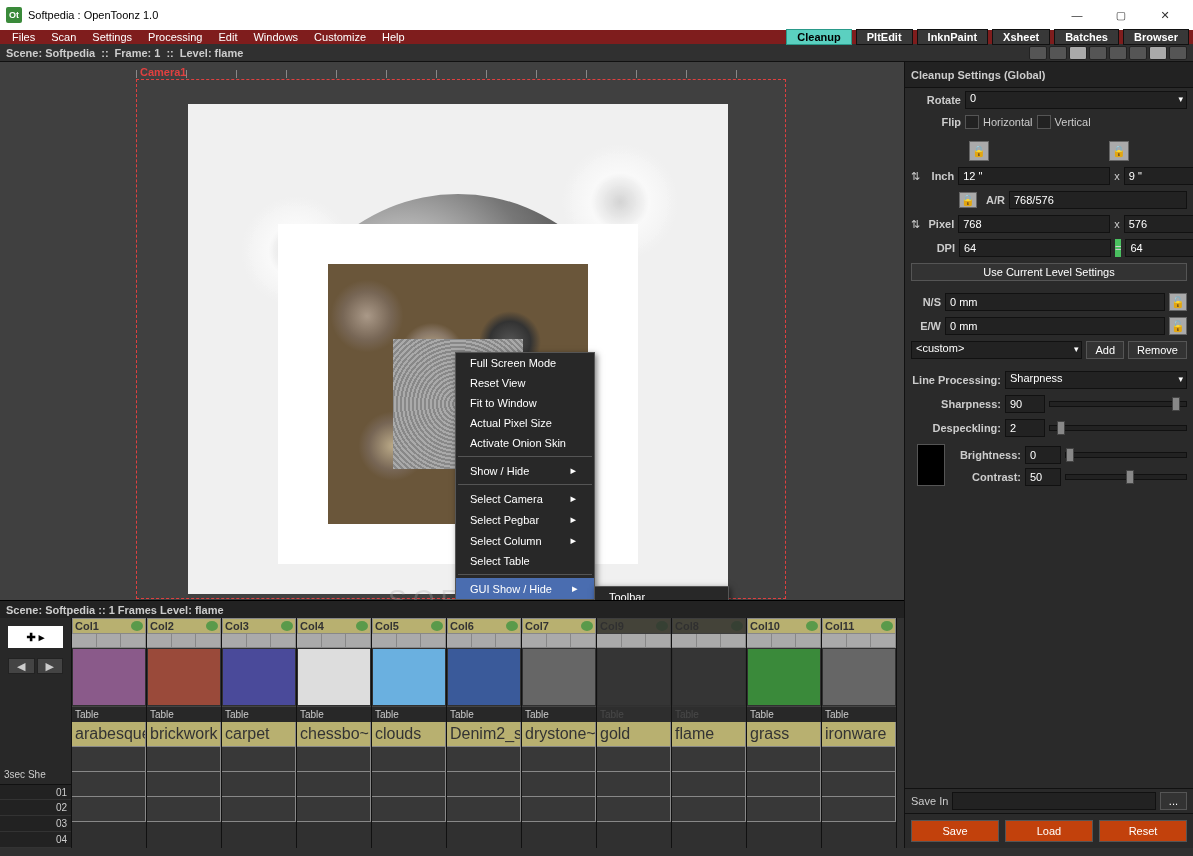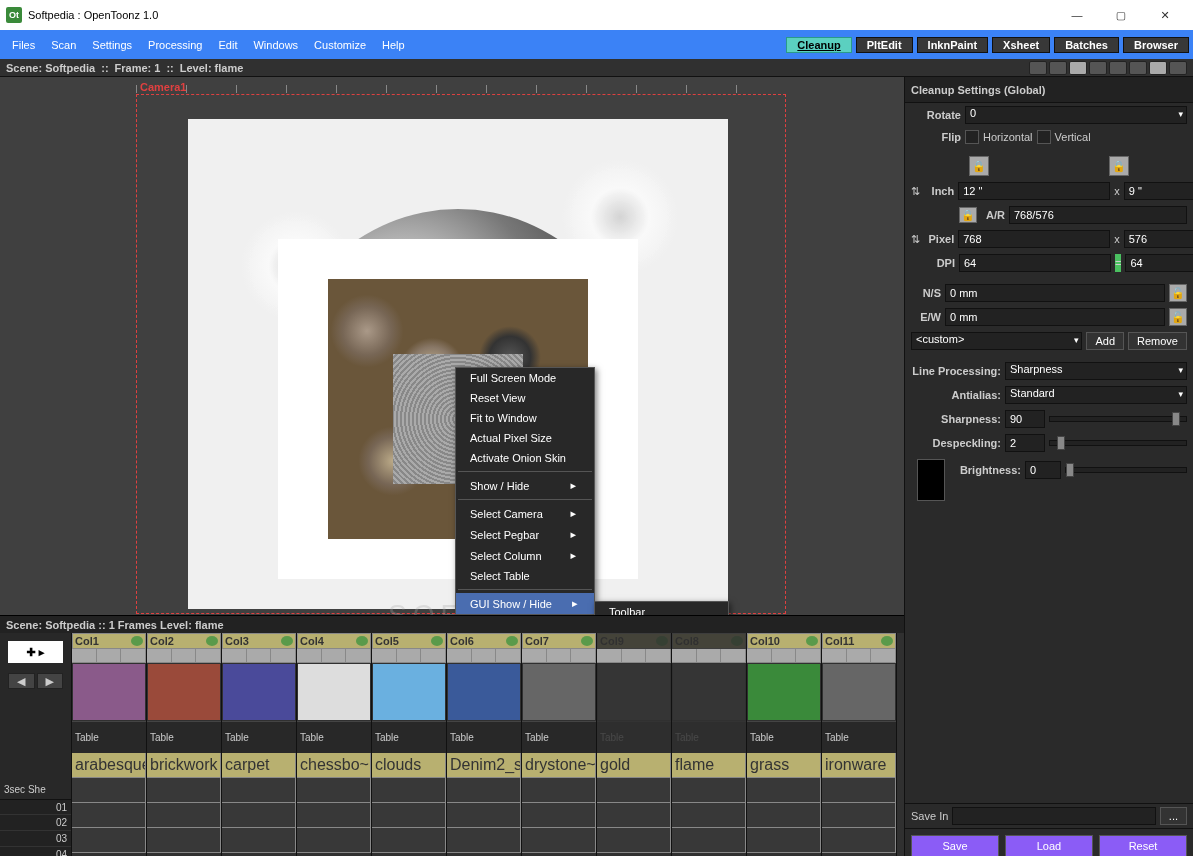--- a/index.html
+++ b/index.html
@@ -2,25 +2,25 @@
 <html><head>
 <meta charset="utf-8">
 <style>
 * { margin:0; padding:0; box-sizing:border-box; font-family:Tahoma,Verdana,sans-serif; font-size:11px; }
 body { background:#303030; width:1193px; height:856px; overflow:hidden; color:#ccc; }
 .titlebar { height:30px; background:#fff; display:flex; align-items:center; padding:0 6px; color:#000; }
 .titlebar .logo { width:16px; height:16px; background:#3a8a3a; margin-right:6px; border-radius:2px; display:flex; align-items:center; justify-content:center; color:#fff; font-size:9px; font-weight:bold; }
 .titlebar .title { flex:1; }
 .winbtns { display:flex; }
 .winbtns div { width:44px; height:28px; display:flex; align-items:center; justify-content:center; color:#333; }
-.menubar { height:29px; background:#3b82f6; display:flex; align-items:center; padding:0 4px; }
+.menubar { height:14px; background:#7f1d1d; display:flex; align-items:center; padding:0 4px; }
 .menubar .mitem { padding:0 8px; color:#fff; cursor:pointer; }
 .menubar .spacer { flex:1; }
 .toolbtn { background:#383838; border:1px solid #111; color:#fff; padding:1px 10px; margin-left:4px; font-weight:bold; }
-.toolbtn.active { background:#5bd0c0; color:#000; border-color:#2a9a8a;text-decoration:underline; }
+.toolbtn.active { background:#5bd0c0; color:#000; border-color:#2a9a8a; }
 .statusbar { height:18px; background:#303030; border-bottom:1px solid #111; display:flex; align-items:center; padding:0 6px; font-weight:bold; color:#ccc; }
 .statusbar .sbicons { display:flex; gap:2px; margin-left:auto; }
 .sbicon { width:18px; height:14px; background:#555; border:1px solid #222; border-radius:2px; }
 .sbicon.on { background:#aaa; }
 .main { display:flex; height:786px; }
 .leftcol { width:904px; display:flex; flex-direction:column; background:#303030; }
 .rightcol { width:289px; background:#2a2a2a; border-left:1px solid #111; display:flex; flex-direction:column; }
 .viewer { flex:1; background:#404040; position:relative; overflow:hidden; }
 .canvas-wrap { position:absolute; left:8px; right:8px; top:2px; bottom:2px; background:#404040; }
 .ruler-top { position:absolute; left:128px; top:6px; width:650px; height:8px; background:linear-gradient(to right,#888 1px,transparent 1px); background-size:50px 8px; }
@@ -48,42 +48,42 @@
 .shelflabel { margin-top:auto; padding:4px; font-size:10px; }
 .rownum { height:16px; background:#222; border-bottom:1px solid #333; display:flex; align-items:center; justify-content:flex-end; padding-right:4px; font-size:10px; }
 .rownum.hdr { border-top:1px solid #111; }
 .cols { flex:1; display:flex; overflow:hidden; }
 .col { width:75px; border-right:1px solid #111; display:flex; flex-direction:column; }
 .colhdr { height:16px; background:#b8b070; border:1px solid #888; display:flex; align-items:center; padding:0 2px; color:#333; font-weight:bold; }
 .colhdr .eye { width:12px; height:10px; background:#5a9a4a; border-radius:50%; margin-left:auto; }
 .coltoggle { height:14px; background:#aaa; border-bottom:1px solid #888; display:flex; }
 .coltoggle div { flex:1; border-right:1px solid #888; }
 .thumb { height:56px; background:#555; margin:1px; }
-.tlabel { height:32px; background:#282828; border-top:1px solid #444; display:flex; align-items:center; padding:0 3px; font-size:10px; }
+.tlabel { height:16px; background:#282828; border-top:1px solid #444; display:flex; align-items:center; padding:0 3px; font-size:10px; }
 .cell { height:16px; background:#b8b070; border-bottom:1px solid #888; border-right:1px solid #888; padding:12px 3px; font-size:16px; color:#333; overflow:hidden; display:flex; align-items:center; }
 .cell.empty { background:#383838; }
 .col.hidden .thumb,.col.hidden .colhdr,.col.hidden .tlabel { opacity:.15; }
 .panel-hdr { height:26px; background:#222; padding:0 6px; display:flex; align-items:center; font-weight:bold; border-bottom:1px solid #111; }
 .prow { display:flex; align-items:center; padding:3px 6px; gap:4px; }
 .prow label { text-align:right; min-width:50px; font-weight:bold; }
 .prow label.wide { min-width:90px; }
 .pinput { flex:1; background:#222; border:1px solid #111; color:#fff; padding:1px 4px; height:18px; }
 .psel { flex:1; background:#222; border:1px solid #111; color:#fff; height:18px; padding:0 18px 0 4px; position:relative; }
 .psel::after { content:"▾"; position:absolute; right:3px; top:2px; font-size:9px; }
 .pbtn { background:#333; border:1px solid #555; color:#fff; padding:2px 8px; }
 .pbtn.wide { flex:1; text-align:center; }
 .lockicon { width:20px; height:20px; background:#aaa; border:1px solid #666; display:flex; align-items:center; justify-content:center; color:#333; }
 .linkicon { width:20px; height:18px; background:#4ac060; display:flex; align-items:center; justify-content:center; }
 .cbox { width:14px; height:14px; background:#222; border:1px solid #555; }
 .slider { flex:1; height:6px; background:#222; border:1px solid #111; position:relative; }
 .slider .thumb-h { position:absolute; width:8px; height:14px; background:#888; border:1px solid #444; top:-5px; }
 .swatch { width:28px; height:42px; background:#000; border:1px solid #555; margin-left:6px; }
 .section-gap { height:6px; }
 .footer-btns { margin-top:auto; display:flex; gap:6px; padding:6px; border-top:1px solid #111; }
-.footer-btns button { flex:1; background:#8b5cf6; border:1px solid #555; color:#fff; padding:4px 0; }
+.footer-btns button { flex:1; background:#c2410c; border:1px solid #555; color:#fff; padding:4px 0; }
 .saveinrow { display:flex; align-items:center; padding:3px 6px; gap:4px; border-top:1px solid #111; }
 </style>
 </head>
 <body>
 
 <div class="titlebar">
   <div class="logo">Ot</div>
   <div class="title">Softpedia  :  OpenToonz 1.0</div>
   <div class="winbtns">
     <div>—</div>
@@ -428,20 +428,23 @@
       <input class="pinput" value="768" style="">
       <span>x</span>
       <input class="pinput" value="576" style="">
     </div>
     <div class="prow">
       <label style="min-width:44px">DPI</label>
       <input class="pinput" value="64" style="">
       <div class="linkicon">=</div>
       <input class="pinput" value="64" style="">
     </div>
+    <div class="prow">
+      <button class="pbtn wide">Use Current Level Settings</button>
+    </div>
     <div class="section-gap"></div>
 
     <div class="prow">
       <label style="min-width:30px">N/S</label>
       <input class="pinput" value="0 mm" style="">
       <div class="lockicon" style="width:18px;height:18px">🔓</div>
     </div>
     <div class="prow">
       <label style="min-width:30px">E/W</label>
       <input class="pinput" value="0 mm" style="">
@@ -450,24 +453,20 @@
     <div class="prow">
       <div class="psel">&lt;custom&gt;</div>
       <button class="pbtn">Add</button>
       <button class="pbtn">Remove</button>
     </div>
     <div class="section-gap"></div>
 
     <div class="prow">
       <label class="wide">Line Processing:</label>
       <div class="psel">Sharpness</div>
-    </div>
-    <div class="prow">
-      <label class="wide">Antialias:</label>
-      <div class="psel">Standard</div>
     </div>
     <div class="prow">
       <label class="wide">Sharpness:</label>
       <input class="pinput" style="max-width: 40px;" value="90">
       <div class="slider">
           <div class="thumb-h" style="left:90%"></div>
         </div>
     </div>
     <div class="prow">
       <label class="wide">Despeckling:</label>
@@ -480,20 +479,27 @@
     <div style="display:flex;padding:4px 6px;gap:6px">
       <div class="swatch"></div>
       <div style="flex:1">
         <div class="prow" style="padding:2px 0">
           <label style="min-width:70px">Brightness:</label>
           <input class="pinput" style="max-width: 36px;" value="0">
           <div class="slider">
               <div class="thumb-h" style="left:0%"></div>
             </div>
         </div>
+        <div class="prow" style="padding:2px 0">
+          <label style="min-width:70px">Contrast:</label>
+          <input class="pinput" style="max-width: 36px;" value="50">
+          <div class="slider">
+              <div class="thumb-h" style="left:50%"></div>
+            </div>
+        </div>
       </div>
     </div>
 
     <div style="flex:1"></div>
     <div class="saveinrow">
       <label>Save In</label>
       <input class="pinput" value="" style="">
       <button class="pbtn">...</button>
     </div>
     <div class="footer-btns">

